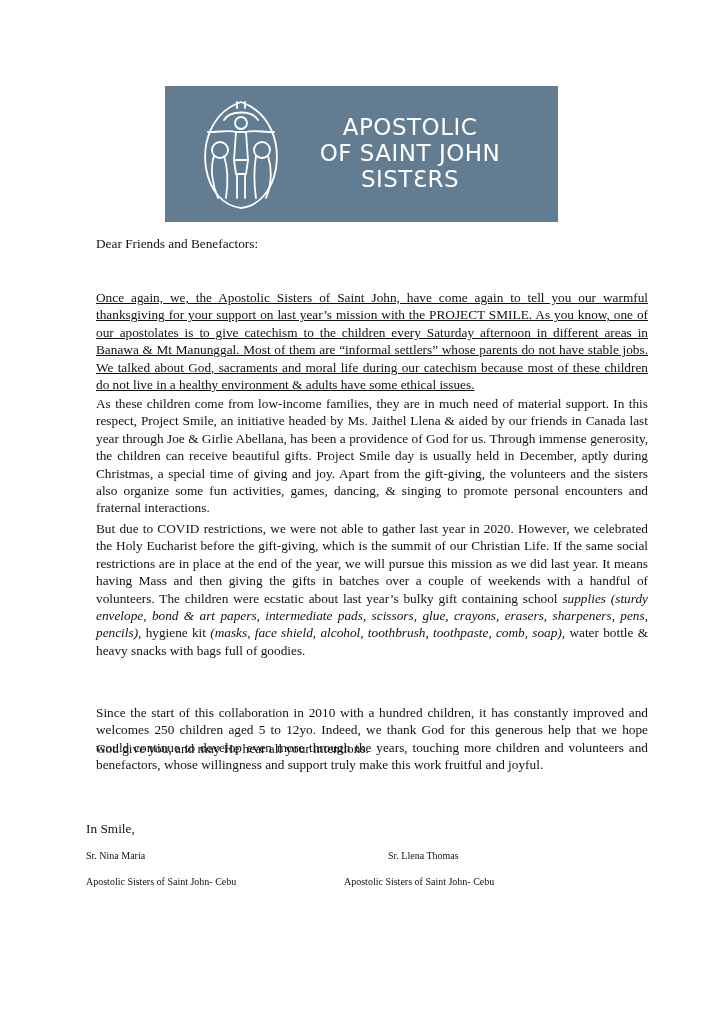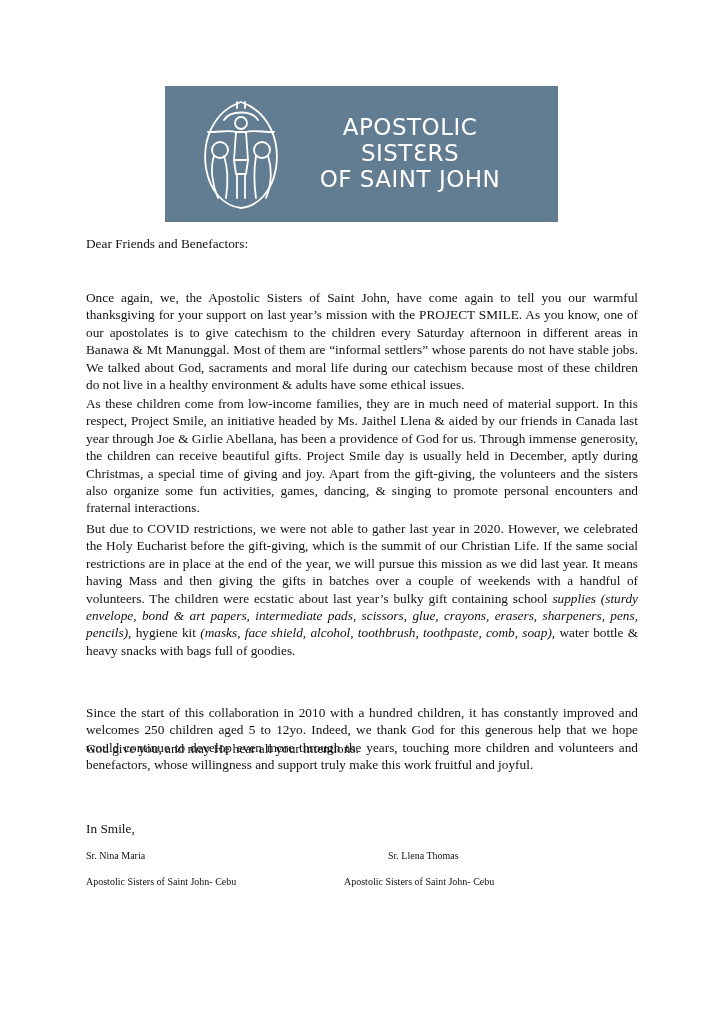--- a/index.html
+++ b/index.html
@@ -10,26 +10,26 @@
       background: #627d91; display: flex; align-items: center;
     }
     .emblem { position: absolute; left: 35px; top: 12px; width: 82px; height: 112px; }
     .logo-text {
       position: absolute; left: 135px; top: 28px; color: #ffffff;
       font-family: "DejaVu Sans", sans-serif; font-size: 23px; line-height: 26px;
       text-align: center; letter-spacing: 0.5px; width: 220px;
     }
     .logo-text div { white-space: nowrap; }
     .body-text {
-      position: absolute; left: 86px; width: 552px;
+      position: absolute; left: 96px; width: 552px;
       font-family: "Liberation Serif", serif; font-size: 13.3px; line-height: 17.4px; color: #111;
     }
     .greeting { top: 235px; }
     .para { text-align: justify; text-align-last: left; }
-    .p1 { top: 289px; }
+    .p1 { top: 289px; text-decoration: underline; }
     .p2 { top: 395px; }
     .p3 { top: 520px; }
     .p4 { top: 664px; margin-top: 40px; }
     .p5 { top: 740px; }
     .sig { position: absolute; font-family: "Liberation Serif", serif; font-size: 10px; line-height: 17px; color: #111; white-space: nowrap; }
     .sig1-name { left: 86px; top: 847px; }
     .sig1-org { left: 86px; top: 873px; }
     .sig2-name { left: 388px; top: 847px; }
     .sig2-org { left: 344px; top: 873px; }
     .closing-line { position: absolute; left: 86px; top: 821px; font-family: "Liberation Serif", serif; font-size: 13.3px; color: #111; }
@@ -52,22 +52,22 @@
         <path d="M34 62 L48 62"></path>
         <path d="M37 76 L37 100 M45 76 L45 100"></path>
         <circle cx="20" cy="52" r="8"></circle>
         <path d="M14 58 C10 70 12 86 18 100 M24 58 C28 70 28 86 26 100"></path>
         <circle cx="62" cy="52" r="8"></circle>
         <path d="M56 58 C54 70 54 86 56 100 M68 58 C72 70 72 86 66 100"></path>
       </g>
     </svg>
     <div class="logo-text">
       <div>APOSTOLIC</div>
+      <div>OF SAINT JOHN</div>
       <div>SISTƐRS</div>
-      <div>OF SAINT JOHN</div>
     </div>
   </div>
 
   <div class="body-text greeting">Dear Friends and Benefactors:</div>
 
   <div class="body-text para p1">Once again, we, the Apostolic Sisters of Saint John, have come again to tell you our warmful thanksgiving for your support on last year’s mission with the PROJECT SMILE. As you know, one of our apostolates is to give catechism to the children every Saturday afternoon in different areas in Banawa &amp; Mt Manunggal. Most of them are “informal settlers” whose parents do not have stable jobs. We talked about God, sacraments and moral life during our catechism because most of these children do not live in a healthy environment &amp; adults have some ethical issues.</div>
 
   <div class="body-text para p2">As these children come from low-income families, they are in much need of material support. In this respect, Project Smile, an initiative headed by Ms. Jaithel Llena &amp; aided by our friends in Canada last year through Joe &amp; Girlie Abellana, has been a providence of God for us. Through immense generosity, the children can receive beautiful gifts. Project Smile day is usually held in December, aptly during Christmas, a special time of giving and joy. Apart from the gift-giving, the volunteers and the sisters also organize some fun activities, games, dancing, &amp; singing to promote personal encounters and fraternal interactions.</div>
 
   <div class="body-text para p3"><span>But due to COVID restrictions, we were not able to gather last year in 2020. However, we celebrated the Holy Eucharist before the gift-giving, which is the summit of our Christian Life. If the same social restrictions are in place at the end of the year, we will pursue this mission as we did last year. It means having Mass and then giving the gifts in batches over a couple of weekends with a handful of volunteers. The children were ecstatic about last year’s bulky gift containing school </span><i>supplies (sturdy envelope, bond &amp; art papers, intermediate pads, scissors, glue, crayons, erasers, sharpeners, pens, pencils),</i><span> hygiene kit </span><i>(masks, face shield, alcohol, toothbrush, toothpaste, comb, soap),</i><span> water bottle &amp; heavy snacks with bags full of goodies.</span></div>

